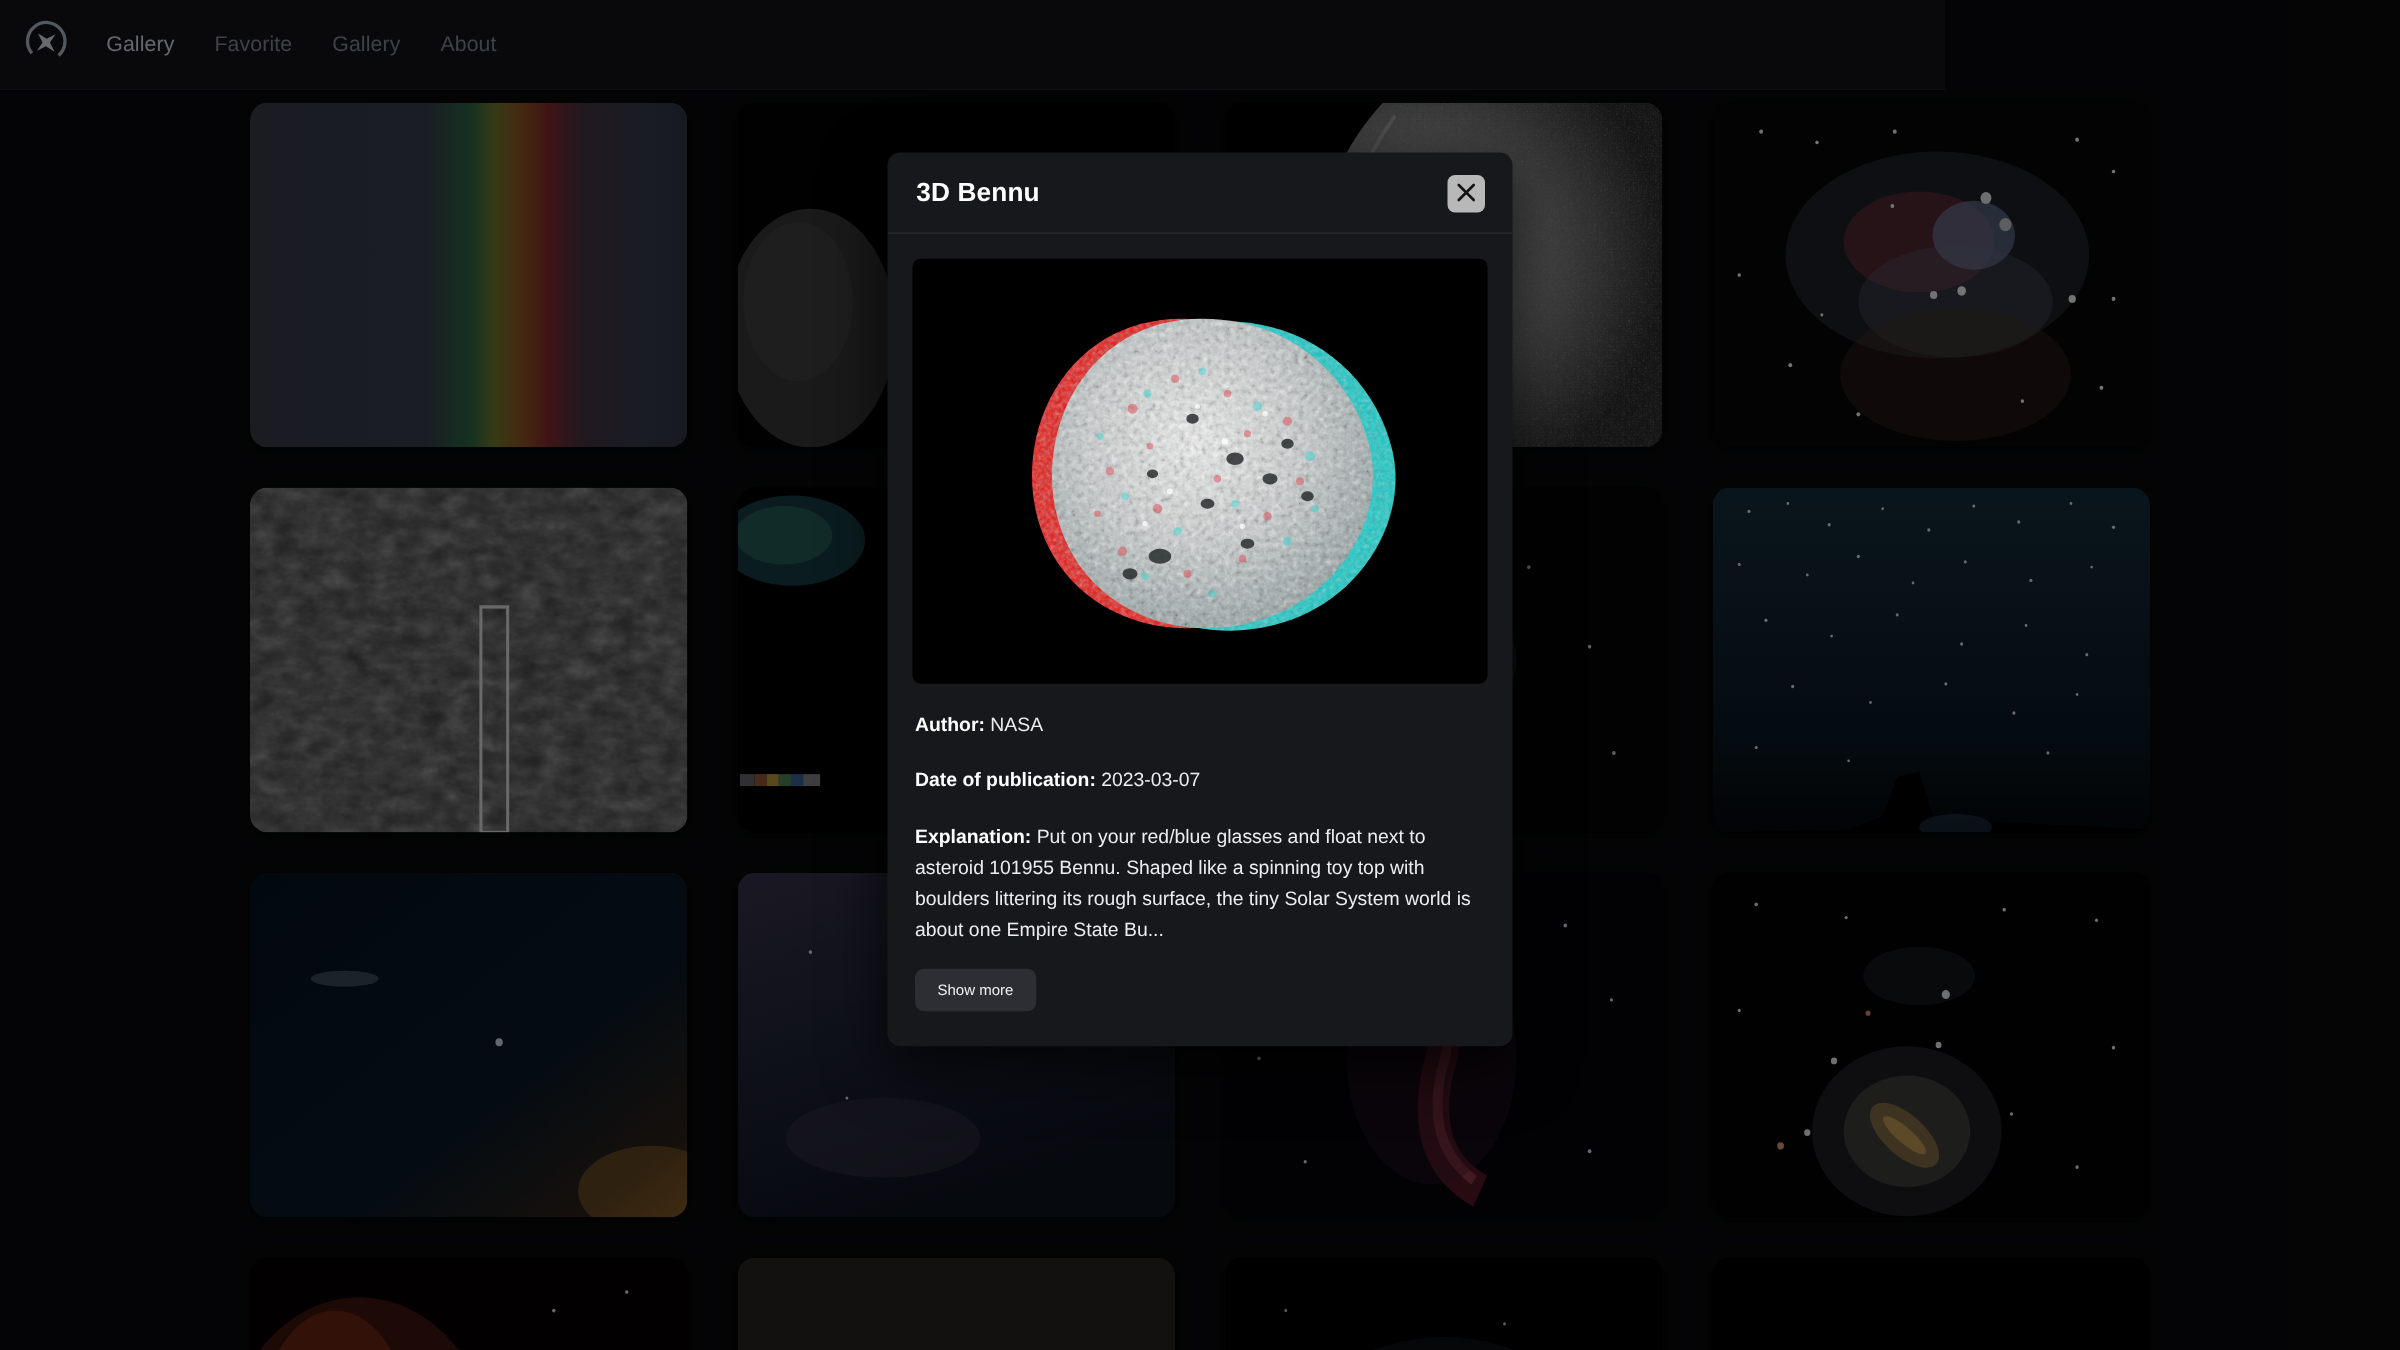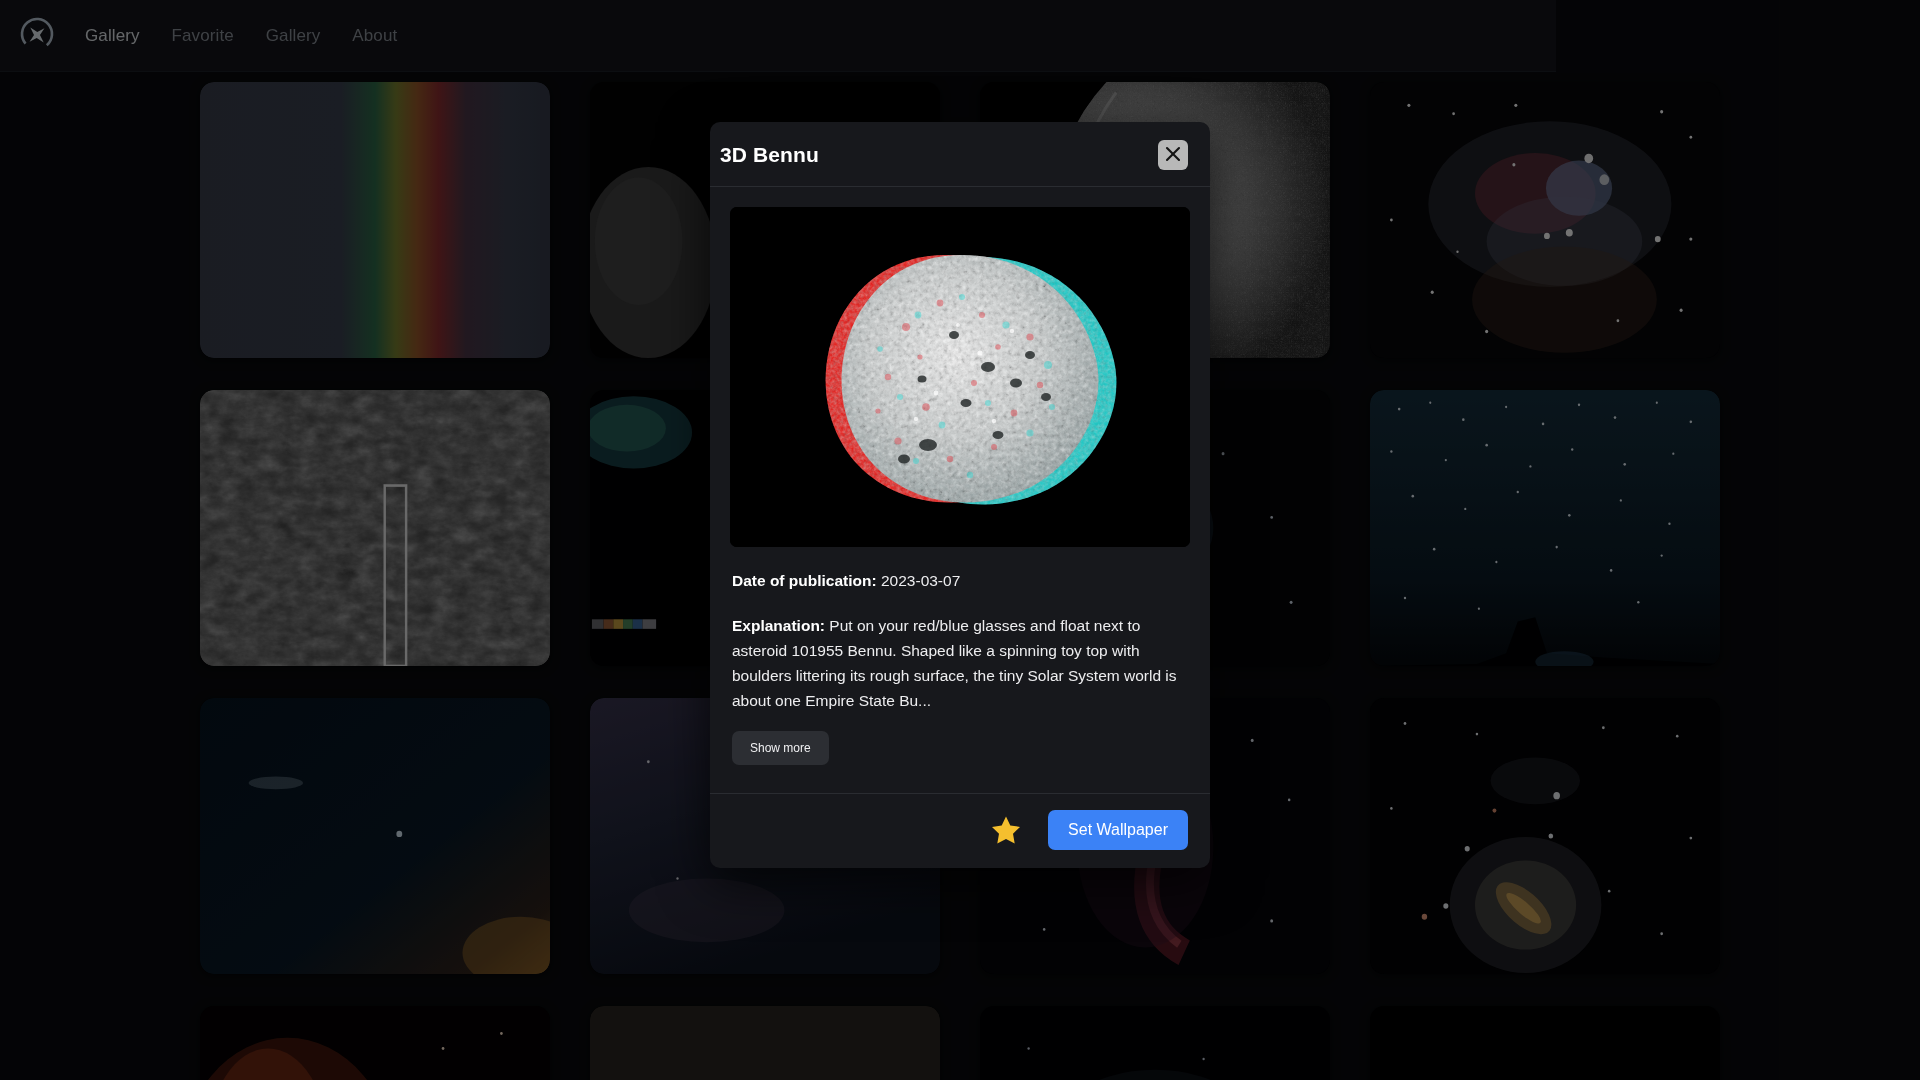--- a/index.html
+++ b/index.html
@@ -95,21 +95,21 @@
     box-shadow: 0 14px 50px rgba(0,0,0,.75);
     overflow: hidden;
     display: flex;
     flex-direction: column;
     max-height: 840px;
   }
   .modal-header {
     display: flex;
     align-items: center;
     justify-content: space-between;
-    padding: 18px 22px 16px 10px;
+    padding: 18px 22px 16px 23px;
     border-bottom: 1px solid #2a2c31;
     flex: 0 0 auto;
   }
   .modal-title {
     font-size: 21px;
     font-weight: bold;
     color: #ffffff;
     letter-spacing: .1px;
   }
   .close-btn {
@@ -721,36 +721,30 @@
               <circle cx="264" cy="214" r="2.2"></circle>
             <circle cx="228" cy="118" r="2"></circle>
               <circle cx="186" cy="212" r="2.2"></circle>
           </g>
         </g>
       </svg>
     </div>
 
     <div class="meta">
       <div class="meta-row">
+        <b>Author:</b>
+        <span>NASA</span>
+      </div>
+      <div class="meta-row">
         <b>Date of publication:</b>
         <span>2023-03-07</span>
       </div>
       <div class="explanation">
         <b>Explanation:</b>
         <span>Put on your red/blue glasses and float next to asteroid 101955 Bennu. Shaped like a spinning toy top with boulders littering its rough surface, the tiny Solar System world is about one Empire State Bu...</span>
       </div>
       <button class="show-more">Show more</button>
     </div>
 
   </div>
 
-  <div class="modal-footer">
-    <button class="fav-btn">
-      <span>
-        <svg width="32" height="32" viewBox="0 0 32 32">
-          <path d="M16 2.6 L20.3 11.5 L30 12.9 L23 19.8 L24.7 29.4 L16 24.9 L7.3 29.4 L9 19.8 L2 12.9 L11.7 11.5 Z" fill="#f5bf2e"></path>
-        </svg>
-      </span>
-    </button>
-    <button class="set-wallpaper-btn">Set Wallpaper</button>
-  </div>
 
 </div>
 
 </body></html>

